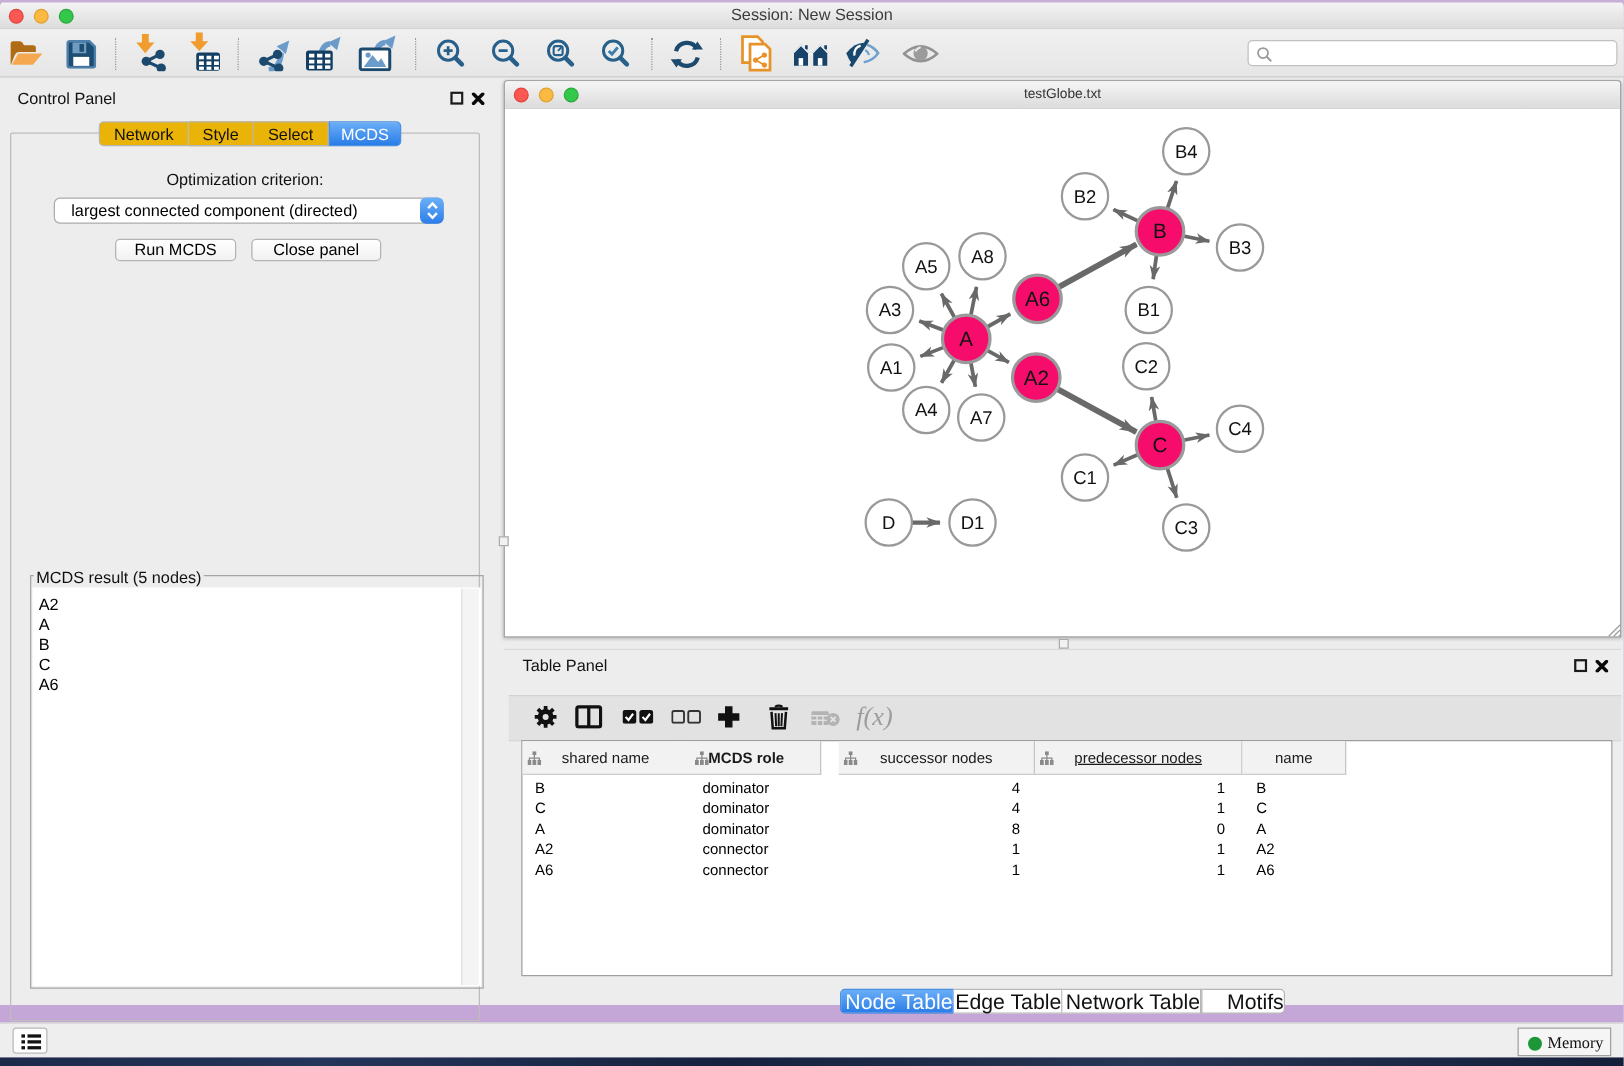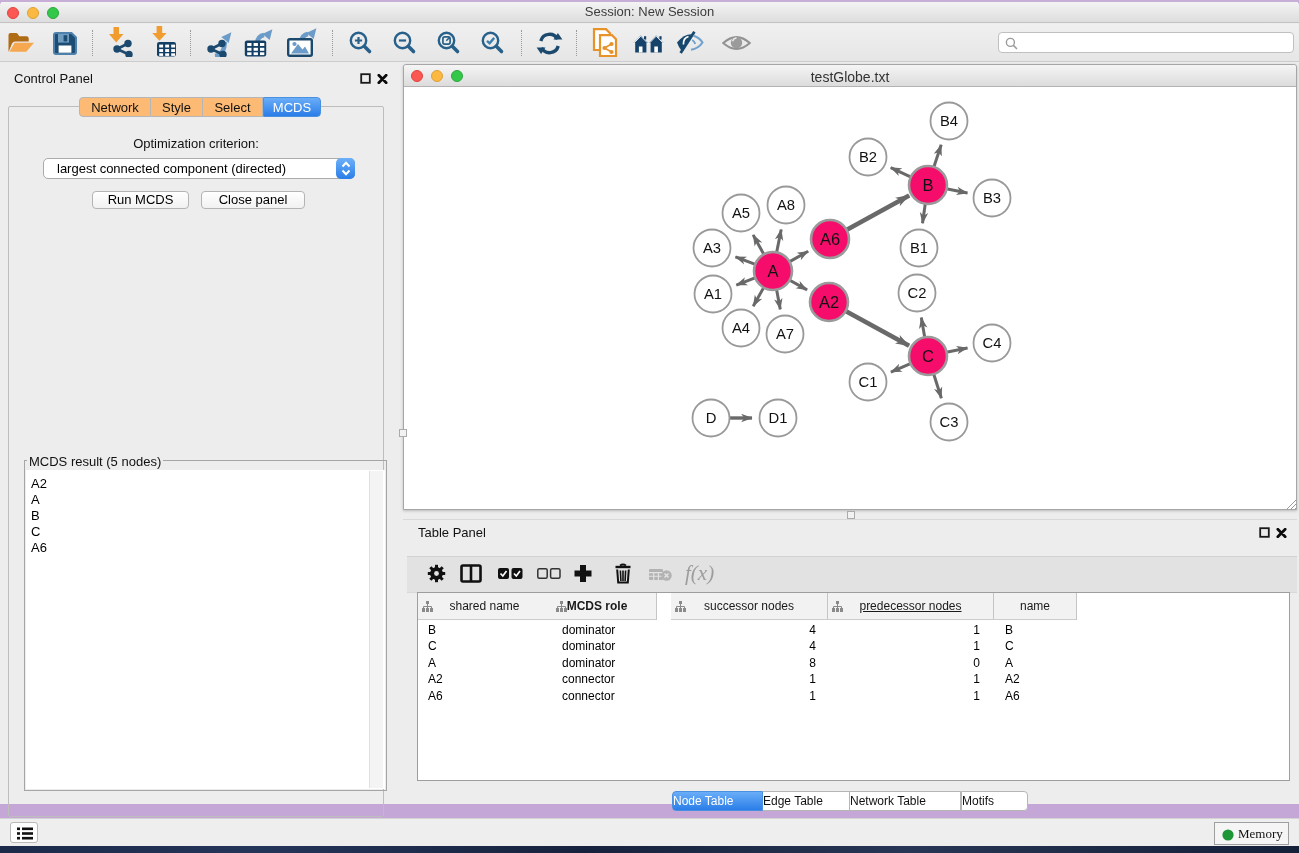--- a/index.html
+++ b/index.html
@@ -24,21 +24,21 @@
   background:linear-gradient(#f0f0f0,#e6e6e6); border-bottom:1px solid #cccccc; }
 .tbsep { position:absolute; top:6px; height:26px; width:0;
   border-left:1px dotted #9a9a9a; }
 .tbi { position:absolute; top:29px; }
 #searchbox { position:absolute; left:998px; top:8px; width:296px; height:21px;
   background:#ffffff; border:1px solid #c0c0c0; border-radius:4px; }
 
 #cp-title { position:absolute; left:14px; top:71px; font-size:13px; color:#111; }
 #cp-box { position:absolute; left:8px; top:106px; width:376px; height:711px;
   border:1px solid #bdbdbd; border-radius:2px; }
-.seg { position:absolute; top:97px; height:20px; background:#fdba74;
+.seg { position:absolute; top:97px; height:20px; background:#eab308;
   border:1px solid #b6b6b6; font-size:13px; color:#111; text-align:center;
   line-height:19px; }
 .segsel { background:linear-gradient(#6aaef8,#2a7de8); color:#ffffff;
   border-color:#4a90e0; }
 #opt-label { position:absolute; left:0px; top:136px; width:392px; text-align:center;
   font-size:13px; color:#111; }
 #combo { position:absolute; left:43px; top:158px; width:312px; height:21px;
   background:#ffffff; border:1px solid #ababab; border-radius:5px; font-size:13px;
   line-height:20px; color:#000; }
 #combo-btn { position:absolute; right:-1px; top:-1px; width:19px; height:21px;
@@ -58,36 +58,36 @@
 .li { position:absolute; left:5px; font-size:13px; color:#000; }
 
 #netwin { position:absolute; left:403px; top:64px; width:894px; height:446px;
   background:#ffffff; border:1px solid #a6a6a6; border-radius:3px 3px 0 0;
   box-shadow:0 1px 3px rgba(0,0,0,0.22); }
 #net-titlebar { position:absolute; left:0; top:0; width:100%; height:22px;
   background:linear-gradient(#f5f5f5,#dcdcdc); border-bottom:1px solid #b3b3b3;
   border-radius:3px 3px 0 0; }
 .ntl { position:absolute; top:5px; width:12px; height:12px; border-radius:50%; }
 #net-title { position:absolute; top:4px; left:0; width:100%; text-align:center;
-  font-size:14px; color:#333; }
+  font-size:11px; color:#333; }
 
 #tp-title { position:absolute; left:418px; top:525px; font-size:13px; color:#111; }
 #tp-toolbar { position:absolute; left:407px; top:556px; width:890px; height:37px;
   background:#e2e2e2; border-top:1px solid #d2d2d2; border-bottom:1px solid #d8d8d8; }
 #ttable { position:absolute; left:417px; top:592px; width:873px; height:189px;
   background:#ffffff; border:1px solid #9e9e9e; }
 .th { position:absolute; top:0; height:27px; background:#f2f2f2;
   border-right:1px solid #c5c5c5; border-bottom:1px solid #cccccc;
   font-size:12px; color:#1a1a1a; text-align:center; line-height:26px; }
 .td { position:absolute; font-size:12px; color:#000; height:16px; line-height:16px; }
 .num { width:108px; text-align:right; }
 .num2 { width:107px; text-align:right; }
 .hico { position:absolute; top:8px; }
 .btab { position:absolute; top:791px; height:20px; background:#ffffff;
-  border:1px solid #b6b6b6; font-size:12px; color:#111; text-align:left;
+  border:1px solid #b6b6b6; font-size:17px; color:#111; text-align:right;
   line-height:19px; }
 .btabsel { background:linear-gradient(#6aaef8,#2a7de8); color:#fff; border-color:#4a90e0; }
 
 #statusbar { position:absolute; left:0; top:818px; width:1299px; height:28px;
   background:#eeeeee; border-top:1px solid #d4d4d4; }
 #mini-btn { position:absolute; left:10px; top:822px; width:28px; height:21px;
   background:#fdfdfd; border:1px solid #b9b9b9; border-radius:3px; }
 #mem-btn { position:absolute; left:1214px; top:822px; width:75px; height:23px;
   background:#f5f5f5; border:1px solid #9f9f9f; font-size:13px;
   color:#111;font-family:Liberation Serif, serif; }

